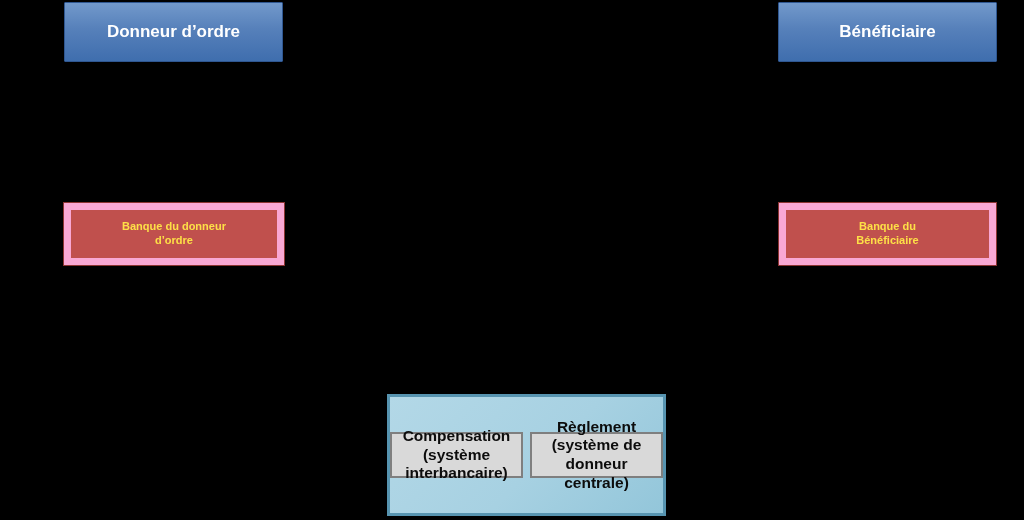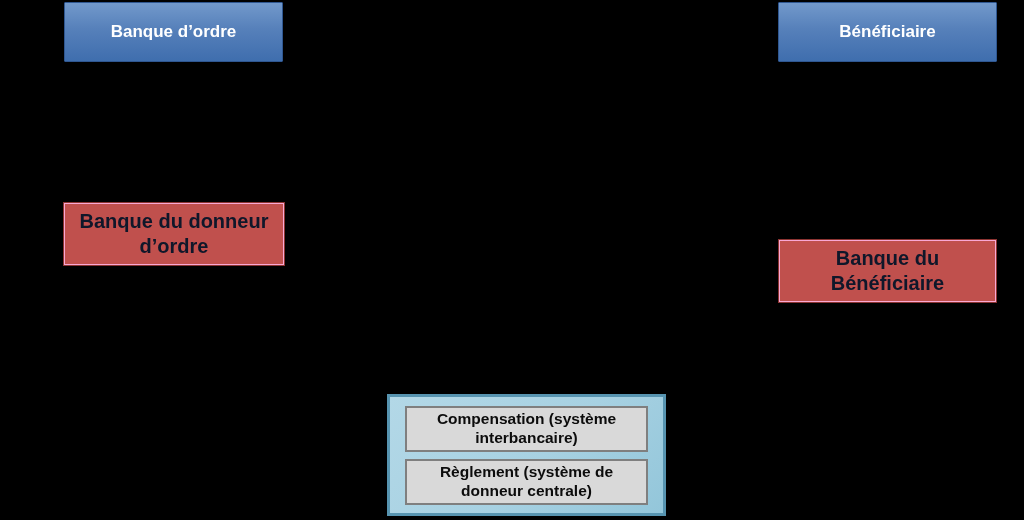--- a/index.html
+++ b/index.html
@@ -32,40 +32,40 @@
     color: #ffffff;
     font-size: 17px;
     line-height: 1.2;
     border-radius: 1px;
   }
   .actor-left  { left: 64px;  top: 2px; width: 219px; height: 60px; }
   .actor-right { left: 778px; top: 2px; width: 219px; height: 60px; }
   
   .bank {
     background: #c0504d;
-    border: 1px solid #f9a8d4;
+    border: 7px solid #f9a8d4;
     outline: 1px solid #8c3432;
-    color: #0f172a;
-    font-size: 20px;
+    color: #fde047;
+    font-size: 11px;
     line-height: 1.25;
   }
   .bank-left  { left: 64px;  top: 203px; width: 220px; height: 62px; }
-  .bank-right { left: 779px; top: 203px; width: 217px; height: 62px; margin-top: 37px; }
+  .bank-right { left: 779px; top: 203px; width: 217px; height: 62px; }
   
   .system-container {
     position: absolute;
     left: 387px;
     top: 394px;
     width: 279px;
     height: 122px;
     box-sizing: border-box;
     background: linear-gradient(135deg, #b3d8e7 0%, #a7d1e2 55%, #93c6da 100%);
     border: 3px solid #5794b0;
     display: flex;
-    flex-direction: column;
+    flex-direction: row;
     align-items: center;
     justify-content: center;
     gap: 7px;
   }
   .system-item {
     width: 243px;
     height: 46px;
     box-sizing: border-box;
     background: #d9d9d9;
     border: 2px solid #7f7f7f;
@@ -79,21 +79,21 @@
     font-weight: bold;
     white-space: pre-line;
   }
 </style>
 </head>
 <body>
 
 <div class="stage">
 
   <div class="node actor actor-left">
-    <span>Banque d’ordre</span>
+    <span>Donneur d’ordre</span>
   </div>
 
   <div class="node actor actor-right">
     <span>Bénéficiaire</span>
   </div>
 
   <div class="node bank bank-left">
     <span>Banque du donneur
 d’ordre</span>
   </div>

